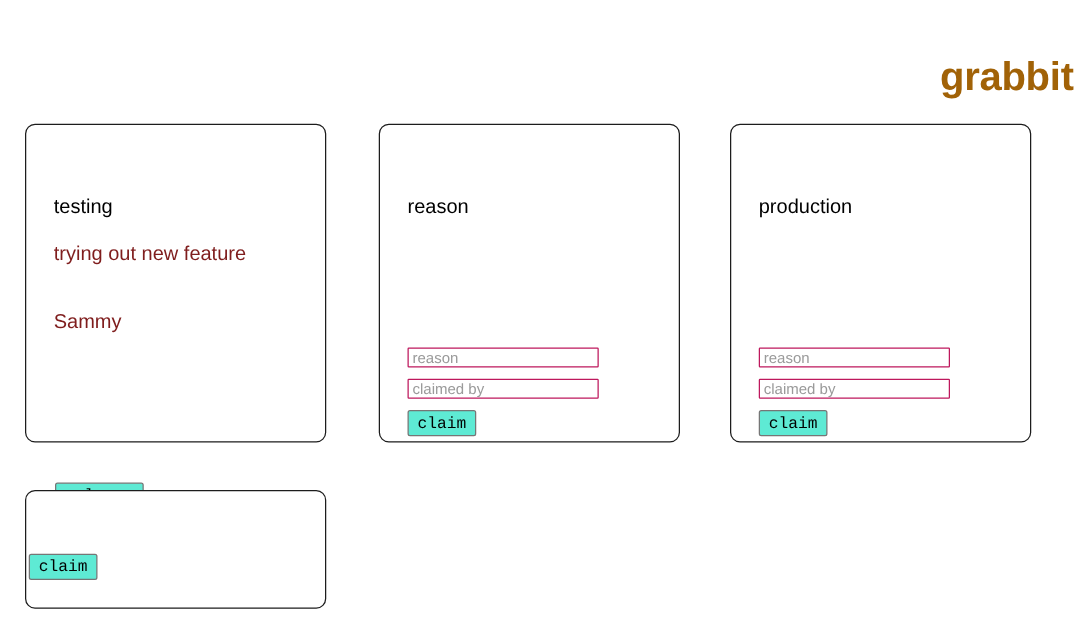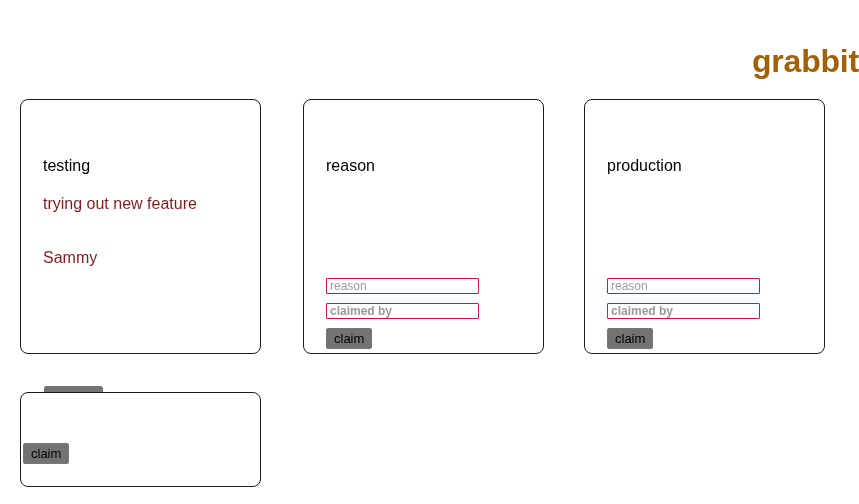--- a/index.html
+++ b/index.html
@@ -94,41 +94,41 @@
     border: 1px solid #be185d;
     border-radius: 1px;
     outline: none;
   }
   .field::placeholder {
     color: #9a9a9a;
     opacity: 1;
   }
 
   .field-reason  { left: 325px; top: 178px; width: 153px; }
-  .field-claimed { left: 325px; top: 203px; width: 153px; font-weight: bold; }
+  .field-claimed { left: 325px; top: 203px; width: 153px; }
 
   .card-staging    .field-reason,
   .card-staging    .field-claimed { left: 22px; }
   .card-production .field-reason,
   .card-production .field-claimed { left: 22px; }
 
   .field-resource {
     left: 23px;
     top: 418px;
     width: 155px;
   }
 
   .btn {
     position: absolute;
     box-sizing: border-box;
-    font-family: Liberation Sans, sans-serif;
+    font-family: Liberation Mono, monospace;
     font-size: 13px;
     line-height: 15px;
     color: #000000;
-    background: #737373;
+    background: #5eead4;
     border: 1px solid #767676;
     border-radius: 2px;
     padding: 2px 7px;
     cursor: default;
     white-space: nowrap;
   }
 
   .btn-claim   { left: 22px; top: 228px; }
   .btn-release { left: 23px; top: 286px; }
   .btn-delete  { left: 23px; top: 311px; }

